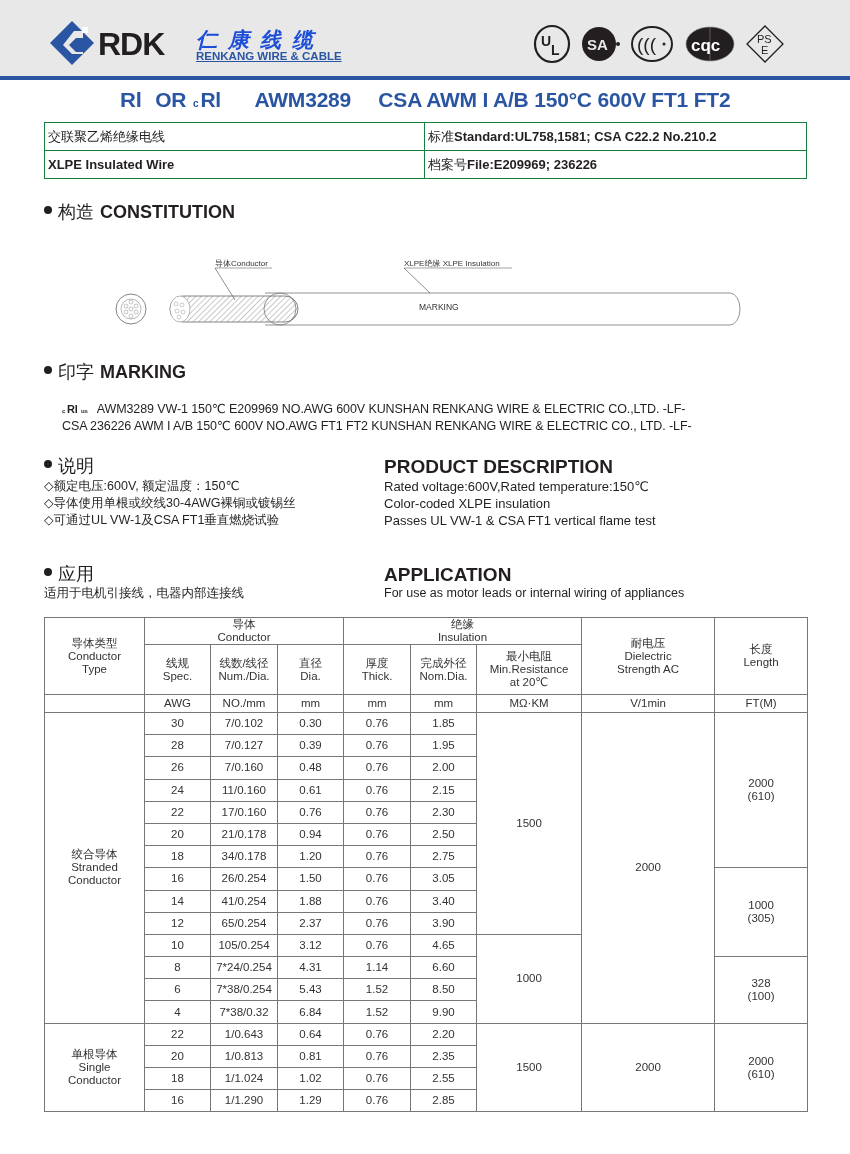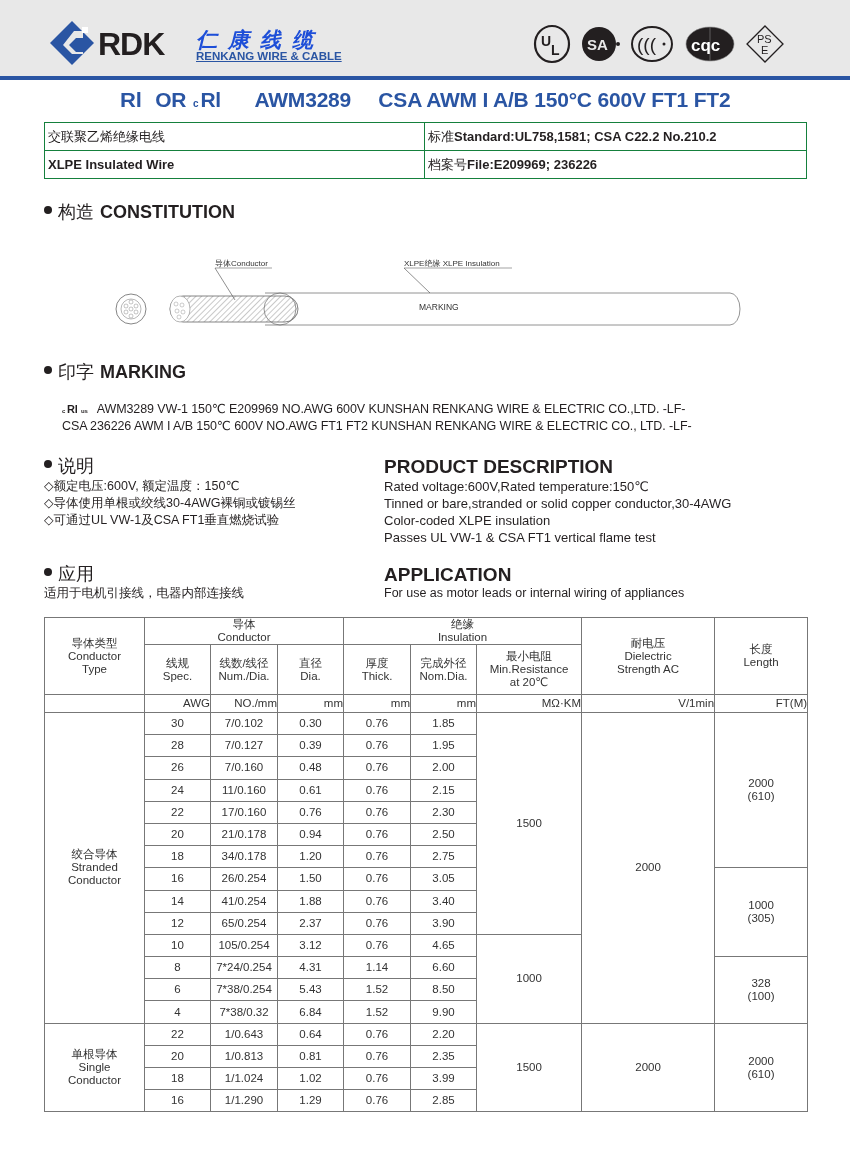--- a/index.html
+++ b/index.html
@@ -44,21 +44,21 @@
   .h-big { position: absolute; font-size: 19px; font-weight: bold; white-space: nowrap; }
   .app-cn { position: absolute; left: 44px; top: 585px; font-size: 12.5px; white-space: nowrap; }
   .app-en { position: absolute; left: 384px; top: 586px; font-size: 12.5px; white-space: nowrap; }
 
   
   .spec { position: absolute; left: 44px; top: 617px; width: 763px; border-collapse: collapse; font-size: 11.5px; color: #333; table-layout: fixed; }
   .spec th, .spec td { border: 1px solid #777; text-align: center; font-weight: normal; padding: 0; line-height: 13px; }
   .spec td { height: 22.2px; }
   .spec th.h2 { height: 23px; }
   .spec tr.hdr3 th { height: 50px; }
-  .spec tr.units th { height: 18px; text-align: right; }
+  .spec tr.units th { height: 18px; }
 </style>
 </head>
 <body>
 
 <div class="header">
   <svg class="logo-mark" viewBox="0 0 44 44">
     <polygon points="22,0 44,22 22,44 0,22" fill="#2a55a3"></polygon>
     <polygon points="22,10 30,18 22,18 16,24 22,30 30,30 22,38 8,24" fill="#e8e8e8" opacity="0"></polygon>
     <path d="M24 10 L33 10 L33 17 L26 17 L19 24 L26 31 L33 31 L33 33 L22 33 L13 24 Z" fill="#e8e8e8"></path>
     <rect x="32" y="6" width="6" height="6" fill="#ffffff"></rect>
@@ -194,21 +194,20 @@
   <span class="dot"></span><span>说明</span>
 </div>
 <div class="desc-cn">
   <div>◇额定电压:600V, 额定温度：150℃</div>
   <div>◇导体使用单根或绞线30-4AWG裸铜或镀锡丝</div>
   <div>◇可通过UL VW-1及CSA FT1垂直燃烧试验</div>
 </div>
 <div class="h-big" style="left:384px; top:456px;">PRODUCT DESCRIPTION</div>
 <div class="desc-en">
   <div>Rated voltage:600V,Rated temperature:150℃</div>
-  <div>Tinned or bare,stranded or solid copper conductor,30-4AWG</div>
   <div>Color-coded XLPE insulation</div>
   <div>Passes UL VW-1 &amp; CSA FT1 vertical flame test</div>
 </div>
 
 <div class="sec" style="left:44px; top:562px;">
   <span class="dot"></span><span>应用</span>
 </div>
 <div class="app-cn">适用于电机引接线，电器内部连接线</div>
 <div class="h-big" style="left:384px; top:564px;">APPLICATION</div>
 <div class="app-en">For use as motor leads or internal wiring of appliances</div>
@@ -431,21 +430,21 @@
         <td>1/0.813</td>
         <td>0.81</td>
         <td>0.76</td>
         <td>2.35</td>
       </tr>
       <tr>
         <td>18</td>
         <td>1/1.024</td>
         <td>1.02</td>
         <td>0.76</td>
-        <td>3.99</td>
+        <td>2.55</td>
       </tr>
       <tr>
         <td>16</td>
         <td>1/1.290</td>
         <td>1.29</td>
         <td>0.76</td>
         <td>2.85</td>
       </tr>
     </tbody>
 </table>

